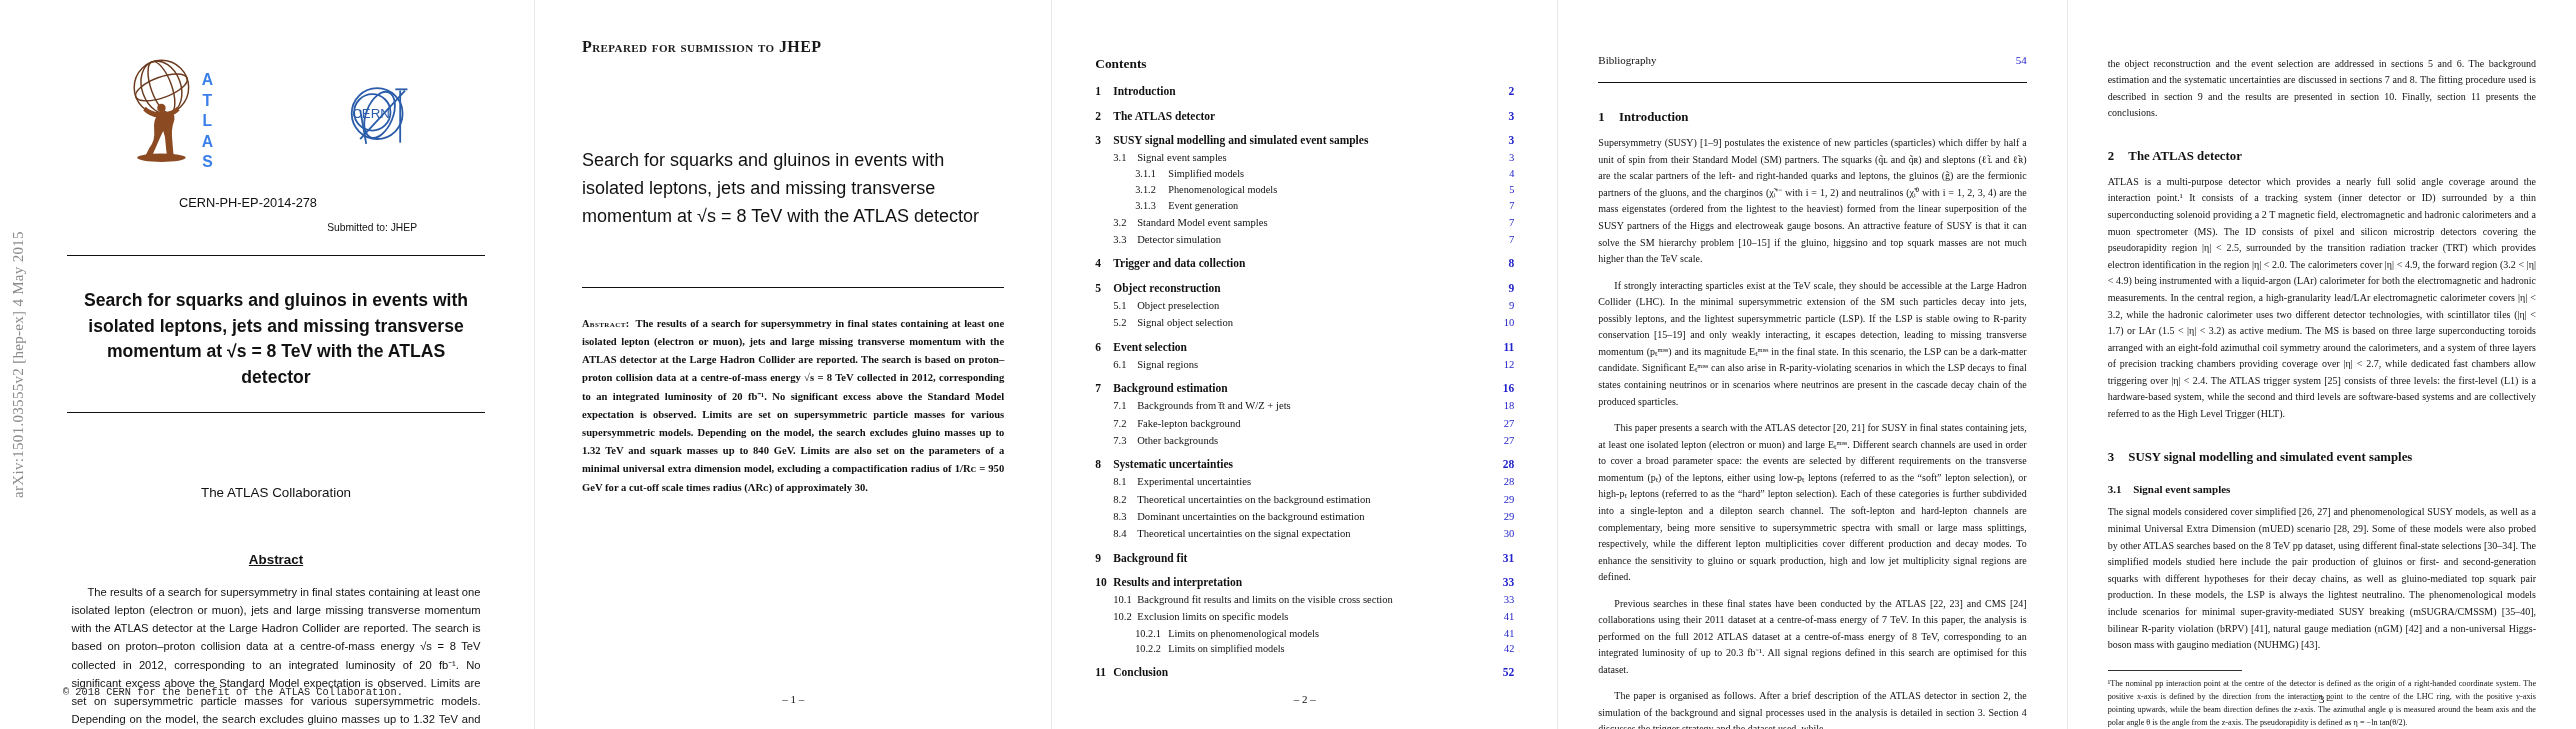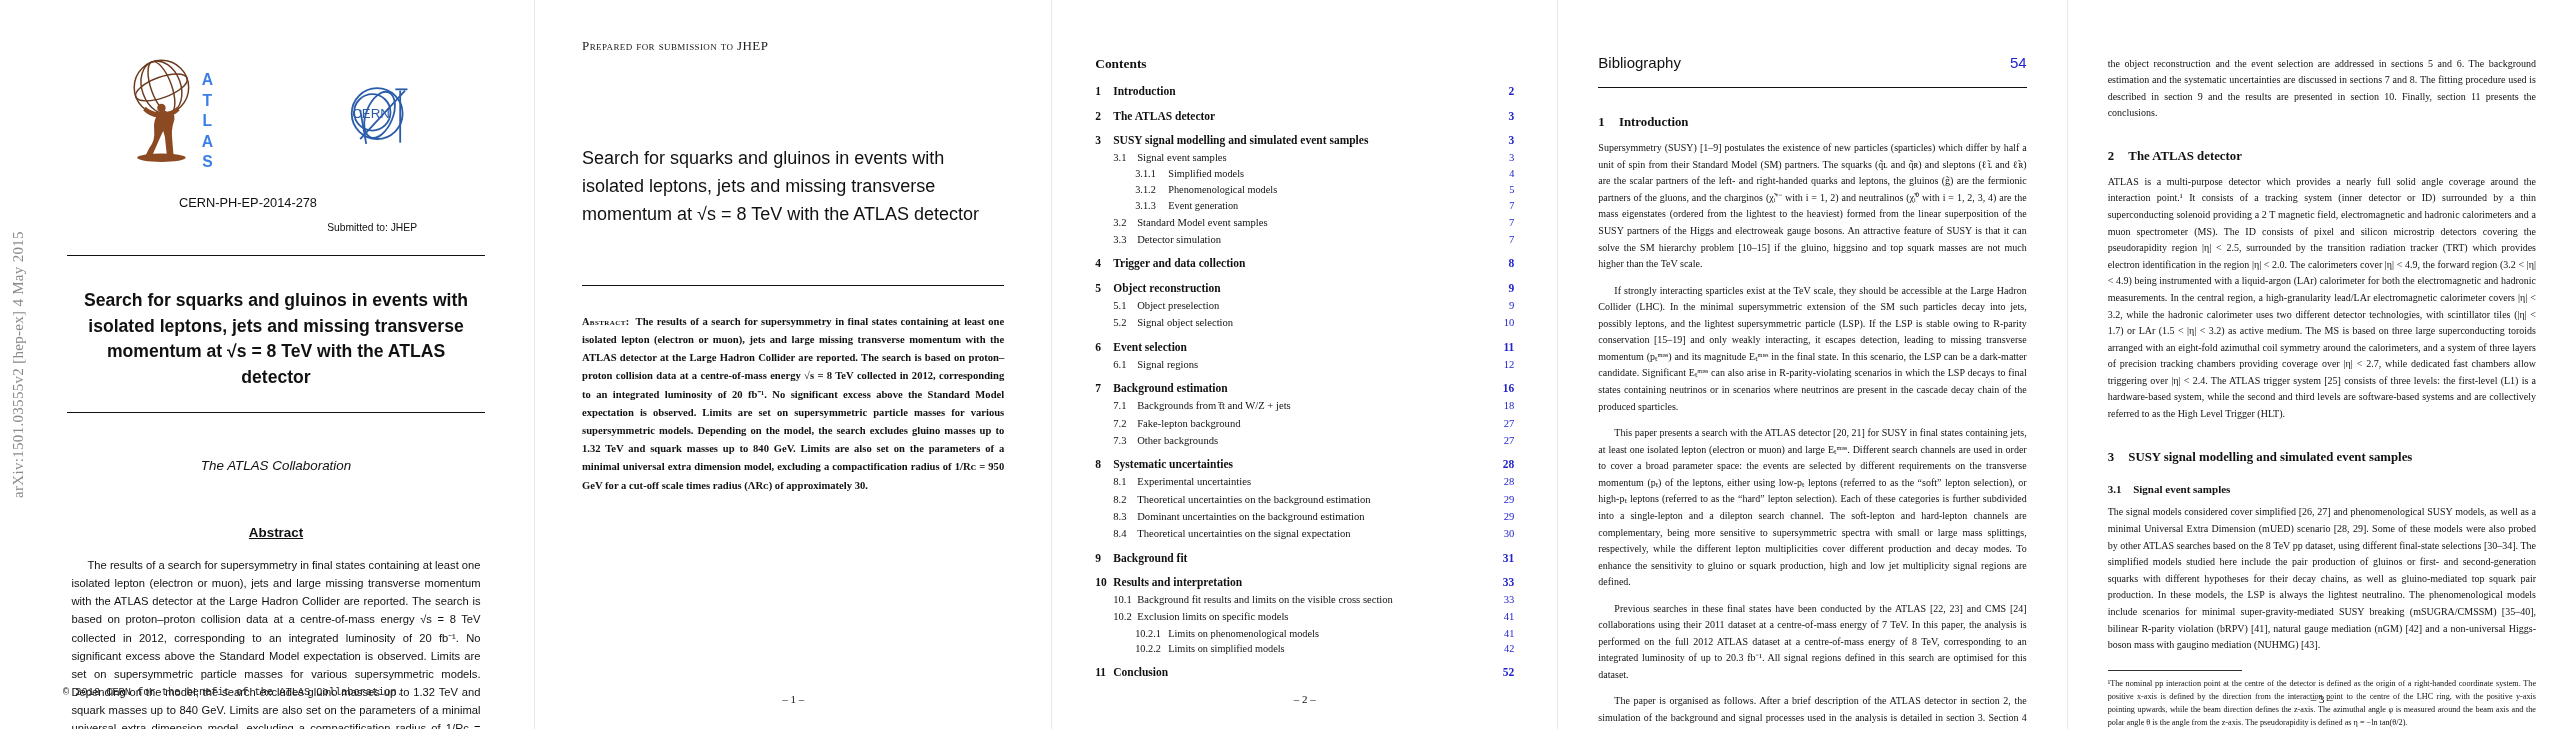--- a/index.html
+++ b/index.html
@@ -40,39 +40,39 @@
   }
   .rule{border:0;border-top:1.8px solid #111;margin:22px 3.6px 0 3.6px;}
   .rule.thin{border-top:0.9px solid #111;}
   .p1-title{
     font-family:"Liberation Sans",sans-serif;font-weight:bold;
     font-size:17.6px;line-height:1.45;text-align:center;color:#111;
     margin-top:32px;padding:0 11px;
   }
   .p1-author{
     font-family:"Liberation Sans",sans-serif;font-size:13.4px;
-    text-align:center;color:#111;margin-top:45px;font-style:italic;
+    text-align:center;color:#111;margin-top:72px;
   }
   .abs-head{
     font-family:"Liberation Sans",sans-serif;font-weight:bold;font-size:13.4px;
     text-align:center;color:#111;margin-top:52px;text-decoration:underline;
   }
   .p1-abstract{
     font-family:"Liberation Sans",sans-serif;font-size:11.2px;line-height:1.62;
     color:#111;text-align:justify;margin-top:16px;padding:0 8.5px;text-indent:16px;
   }
   .p1-footer{
     position:absolute;left:63px;right:45px;bottom:28px;
     font-family:Liberation Mono, monospace;font-size:10.3px;line-height:1.75;color:#222;
   }
 
   
   .run-head{
-    font-family:"Liberation Serif",serif;font-size:13px;color:#1a1a1a;
-    font-variant:small-caps;letter-spacing:0.4px;
+    font-family:"Liberation Serif",serif;font-size:16px;color:#1a1a1a;
+    font-variant:small-caps;letter-spacing:0.4px;font-weight:bold;
   }
   .p2-title{
     font-family:"Liberation Sans",sans-serif;font-size:18px;line-height:1.55;
     color:#111;margin-top:91px;
   }
   .p2-rule{border:0;border-top:1.2px solid #111;margin:56px 0 0 0;}
   .p2-abs-label{
     font-family:"Liberation Serif",serif;font-size:10.3px;font-variant:small-caps;
     letter-spacing:0.4px;color:#111;float:left;margin-right:6px;
   }
@@ -101,22 +101,22 @@
   .lvl1{font-weight:bold;font-size:11.5px;margin-top:12.8px;}
   .lvl1 .pg{font-weight:bold;}
   .lvl2{font-size:10.6px;margin-top:6.7px;padding-left:18px;}
   .lvl3{font-size:10.3px;margin-top:5.5px;padding-left:40px;justify-content:center;}
   .lvl1 .num{display:inline-block;min-width:18px;}
   .lvl2 .num{display:inline-block;min-width:24px;}
   .lvl3 .num{display:inline-block;min-width:33px;}
 
   
   .biblio{
-    display:flex;align-items:flex-end;font-family:Liberation Sans, sans-serif;
-    font-size:15px;color:#111;margin-top:19.4px;
+    display:flex;align-items:flex-end;font-family:Liberation Serif, serif;
+    font-size:11px;color:#111;margin-top:19.4px;
   }
   .biblio .pg{margin-left:auto;color:#2222cc;}
   .sec-head{
     font-family:"Liberation Serif",serif;font-weight:bold;font-size:12.8px;color:#111;
     margin-top:27px;
   }
   .sec-head .n{display:inline-block;min-width:20.7px;}
   .subsec-head{
     font-family:"Liberation Serif",serif;font-weight:bold;font-size:11px;color:#111;
     margin-top:18px;

